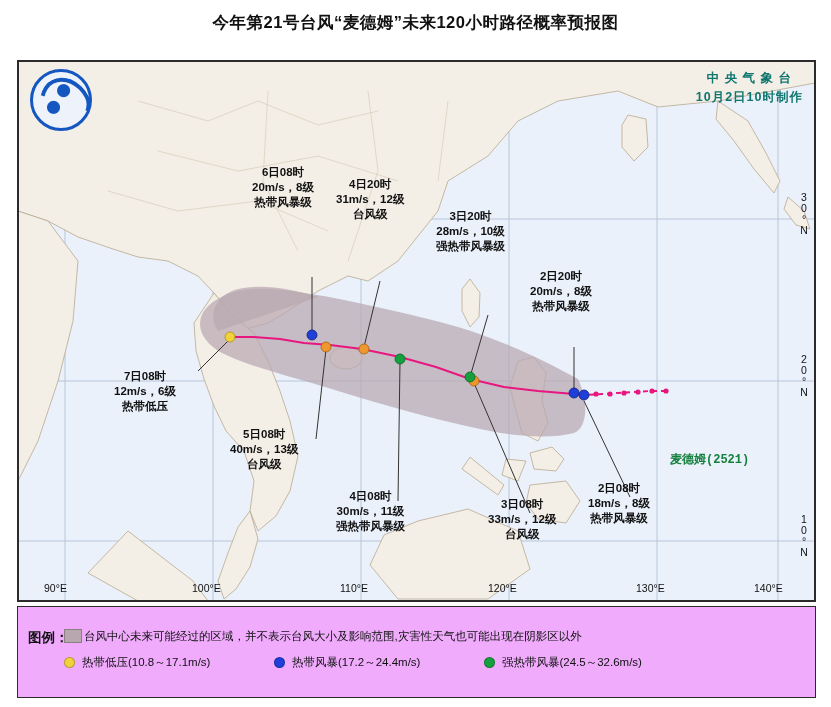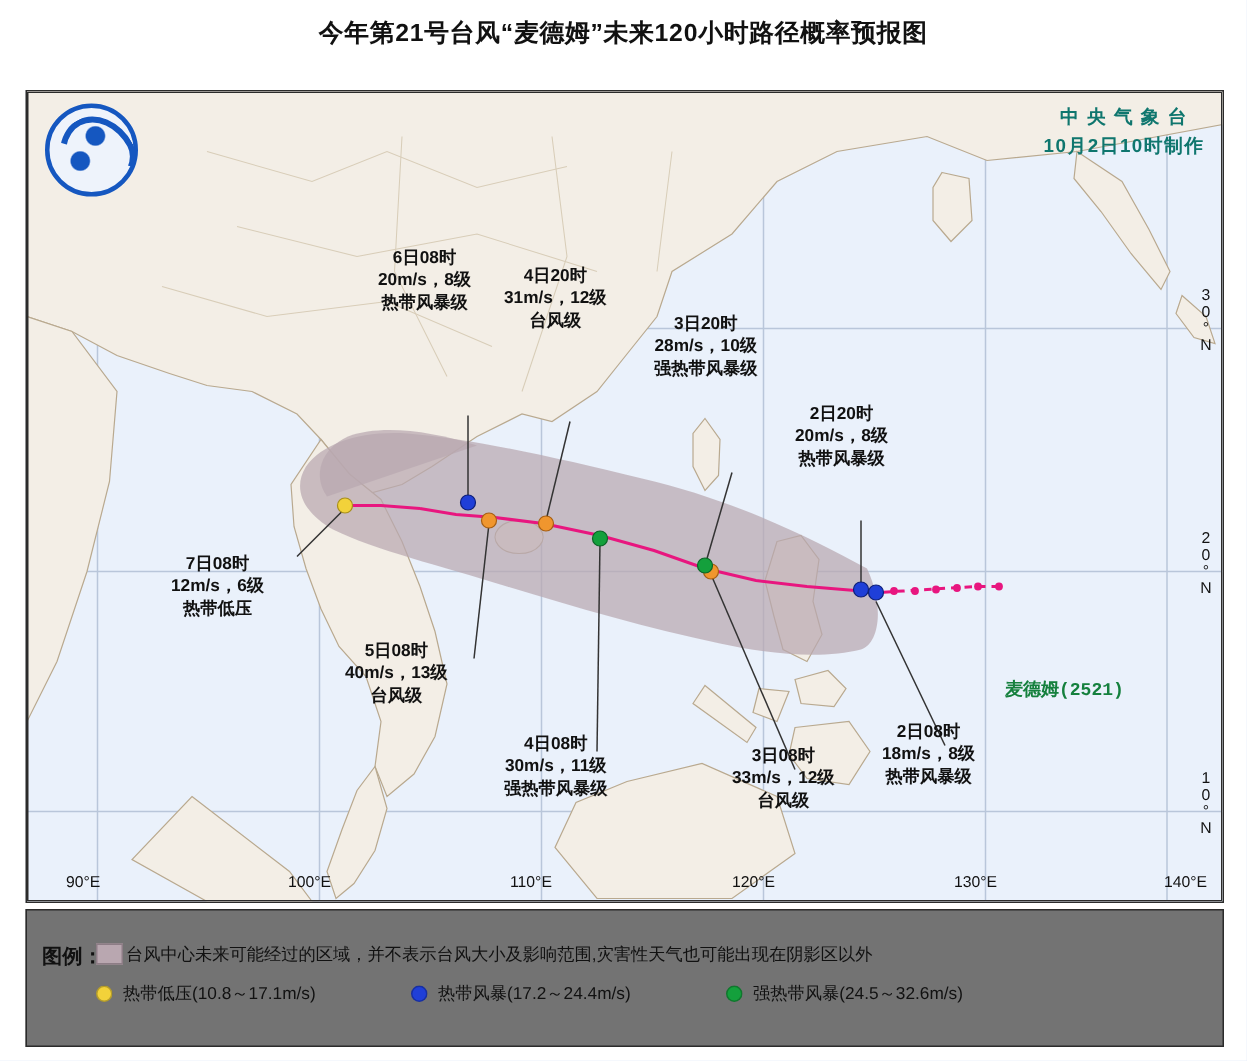--- a/index.html
+++ b/index.html
@@ -101,21 +101,21 @@
     color:#15803d;
     white-space:nowrap;
     font-family:Liberation Mono, monospace;
   }
   
   .legend{
     position:absolute;
     left:17px;top:606px;
     width:797px;height:90px;
     border:1px solid #2b2b2b;
-    background:#737373;
+    background:#f0abfc;
   }
   .legend-title{
     position:absolute;left:10px;top:22px;
     font-size:13.5px;font-weight:bold;
   }
   .legend-note{
     position:absolute;left:66px;top:22px;
     font-size:11.5px;
   }
   .legend-swatch{
@@ -333,21 +333,21 @@
     <div>7日08时</div>
     <div>12m/s，6级</div>
     <div>热带低压</div>
   </div>
 
   <div class="axlab" style="left:26px;top:521px;">90°E</div>
   <div class="axlab" style="left:174px;top:521px;">100°E</div>
   <div class="axlab" style="left:322px;top:521px;">110°E</div>
   <div class="axlab" style="left:470px;top:521px;">120°E</div>
   <div class="axlab" style="left:618px;top:521px;">130°E</div>
-  <div class="axlab" style="left:758px;top:521px;">140°E</div>
+  <div class="axlab" style="left:736px;top:521px;">140°E</div>
 
   <div class="axlab vert" style="left:780px;top:130px;">30°N</div>
   <div class="axlab vert" style="left:780px;top:292px;">20°N</div>
   <div class="axlab vert" style="left:780px;top:452px;">10°N</div>
 </div>
 
 <div class="legend">
   <div class="legend-title">图例：</div>
   <div class="legend-swatch"></div>
   <div class="legend-note">台风中心未来可能经过的区域，并不表示台风大小及影响范围,灾害性天气也可能出现在阴影区以外</div>

